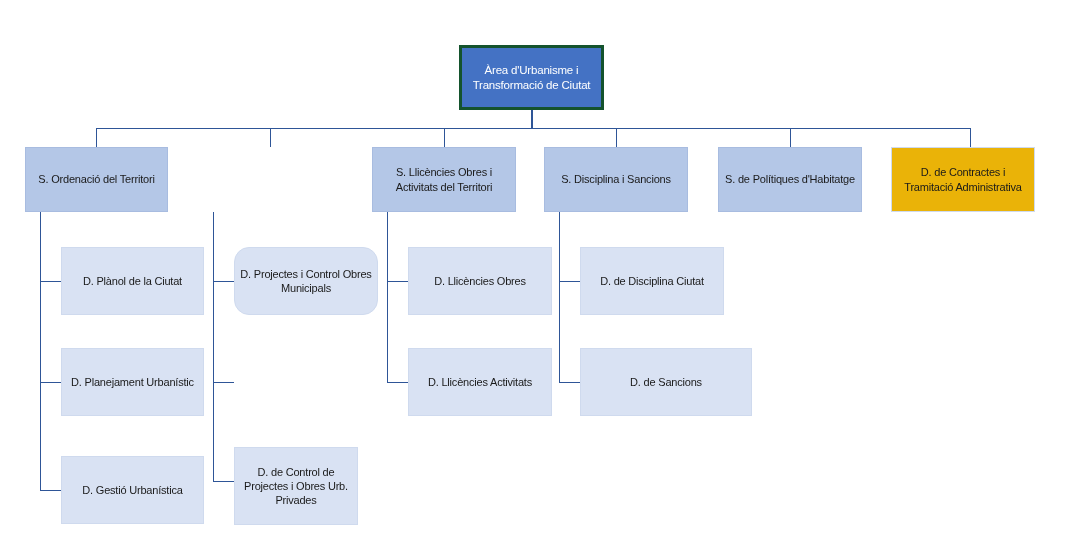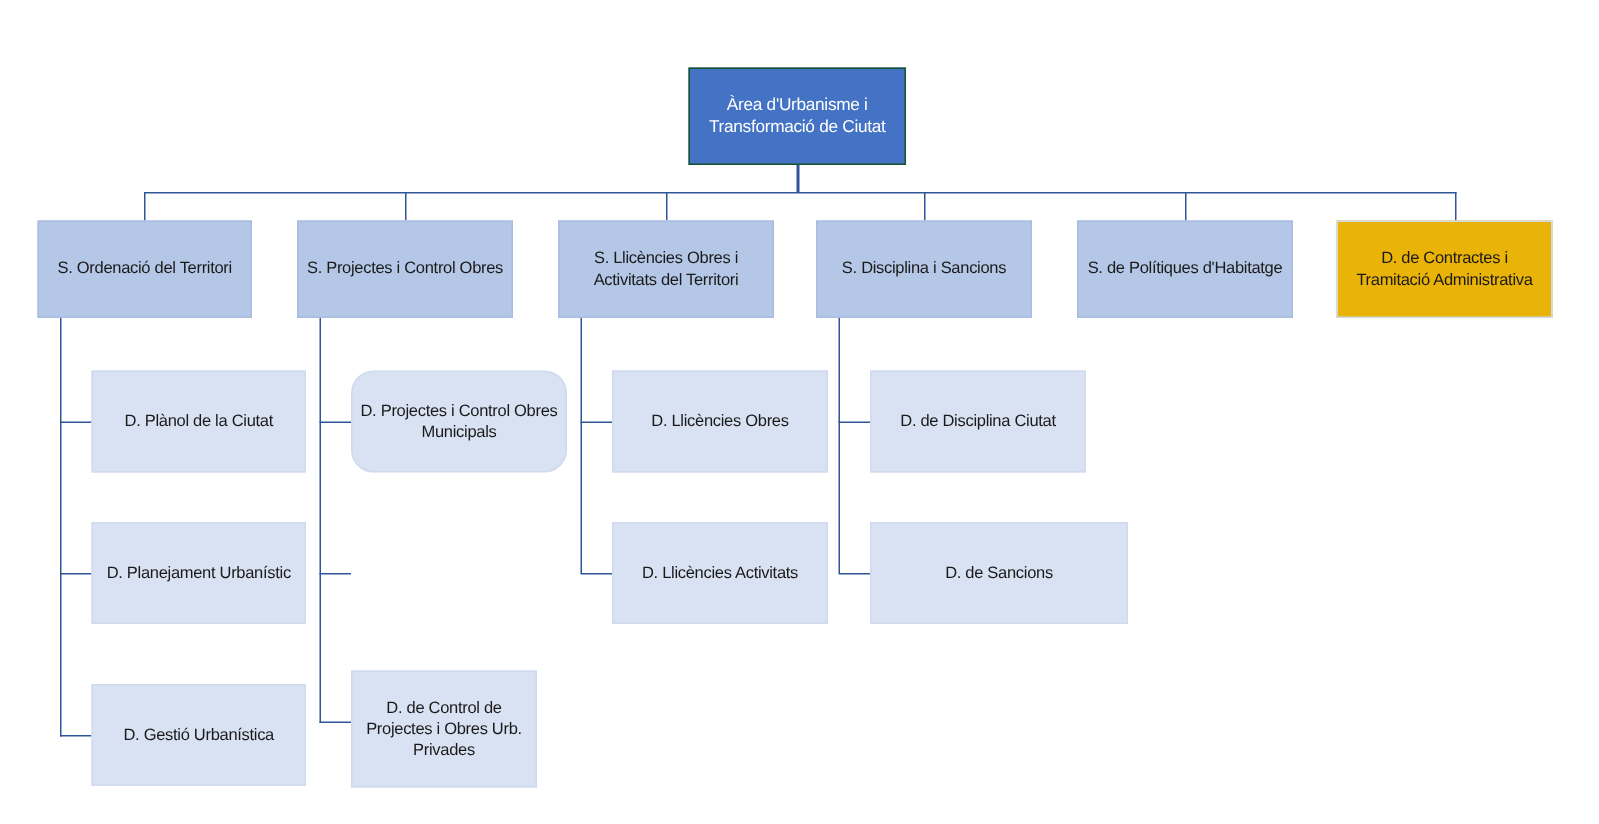--- a/index.html
+++ b/index.html
@@ -25,21 +25,21 @@
     line-height: 1.28;
     letter-spacing: -0.2px;
     padding: 2px 5px;
     word-wrap: break-word;
     z-index: 2;
   }
   .node-root {
     background: #4472C4;
     color: #ffffff;
     font-size: 11.5px;
-    border: 1px solid #14532d;
+    border: 3px solid #14532d;
   }
   .node-l2 {
     background: #B4C7E7;
     color: #1a1a1a;
     font-size: 11px;
     border: 1px solid #a8bce0;
   }
   .node-l3 {
     background: #D9E2F3;
     color: #1a1a1a;
@@ -98,23 +98,20 @@
   <div class="conn conn-h" style="left:559px; top:382px; width:21px;"></div>
 
   <div class="node node-root" style="left:459px; top:45px; width:145px; height:65px;">
     <span class="node-label">Àrea d'Urbanisme i Transformació de Ciutat</span>
   </div>
 
   <div class="node node-l2" style="left:25px; top:147px; width:143px; height:65px;">
     <span class="node-label">S. Ordenació del Territori</span>
   </div>
 
-  <div class="node node-l2" style="left:198px; top:147px; width:144px; height:65px;">
-    <span class="node-label">S. Projectes i Control Obres</span>
-  </div>
 
   <div class="node node-l2" style="left:372px; top:147px; width:144px; height:65px;">
     <span class="node-label">S. Llicències Obres i Activitats del Territori</span>
   </div>
 
   <div class="node node-l2" style="left:544px; top:147px; width:144px; height:65px;">
     <span class="node-label">S. Disciplina i Sancions</span>
   </div>
 
   <div class="node node-l2" style="left:718px; top:147px; width:144px; height:65px;">

